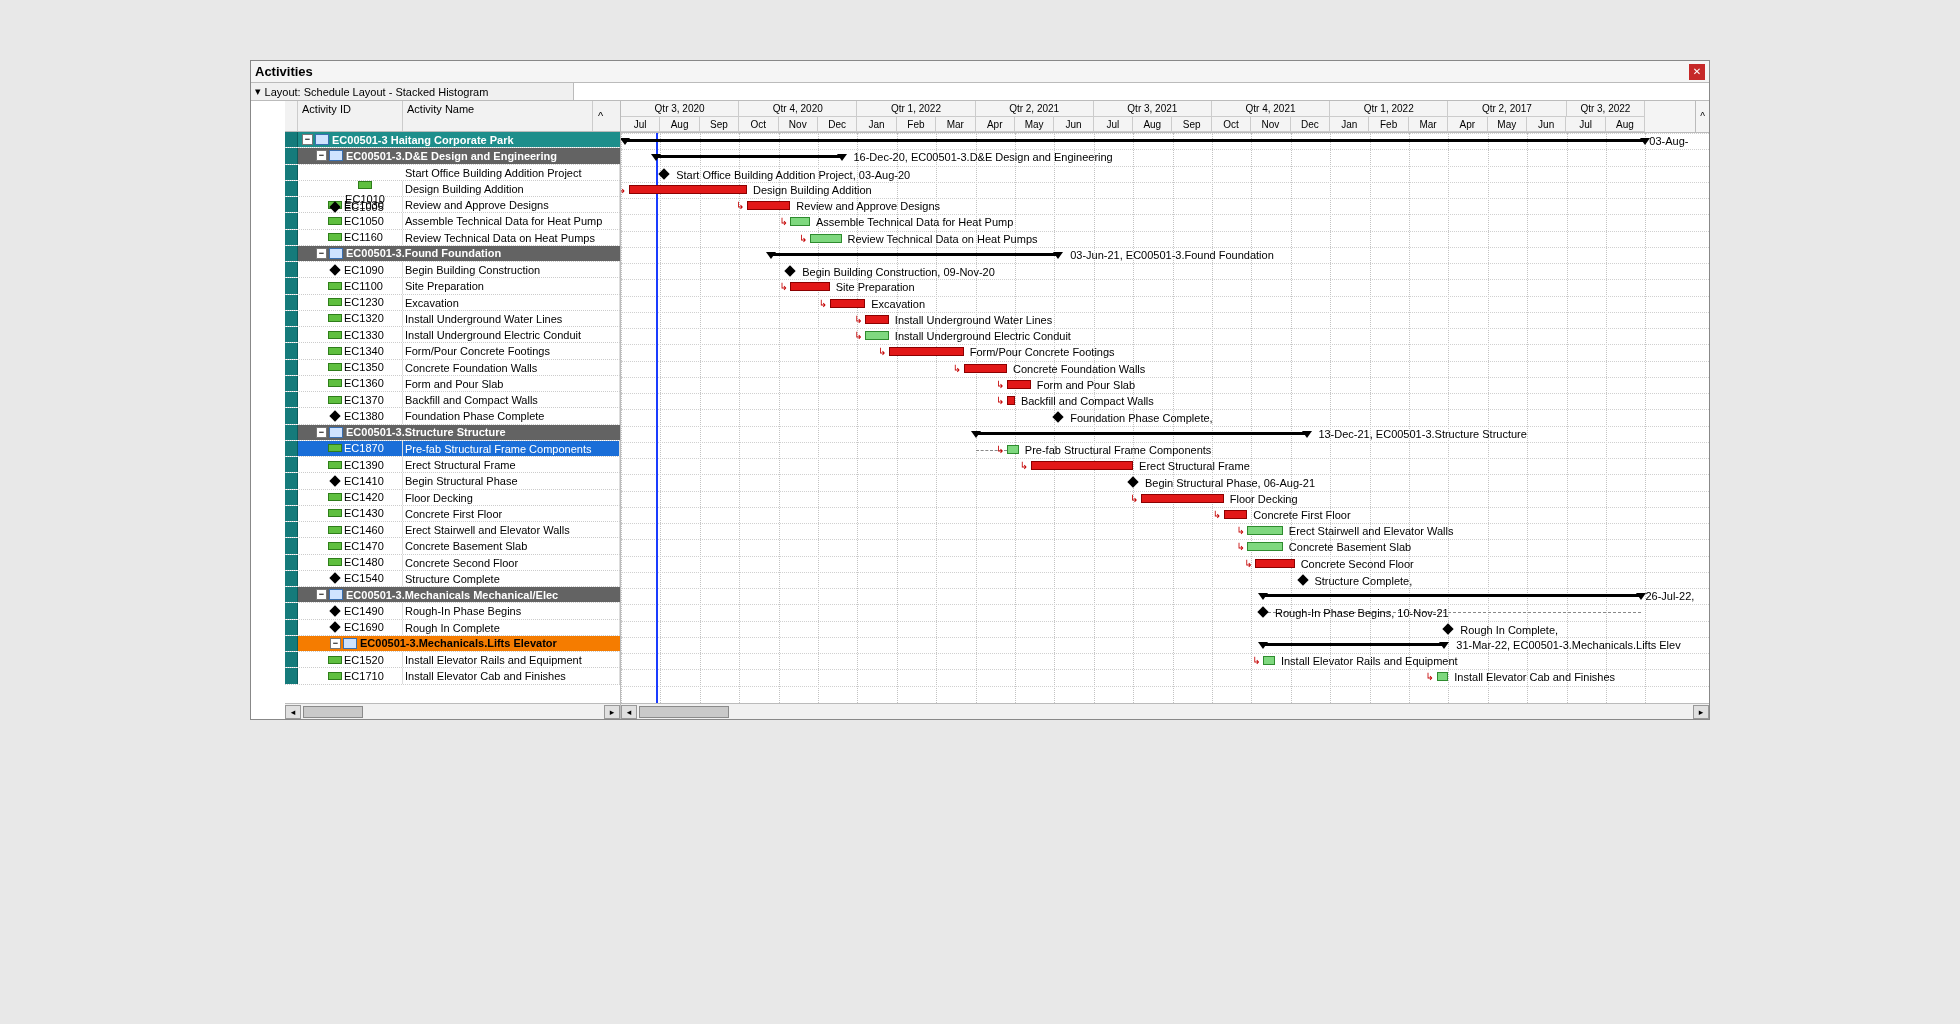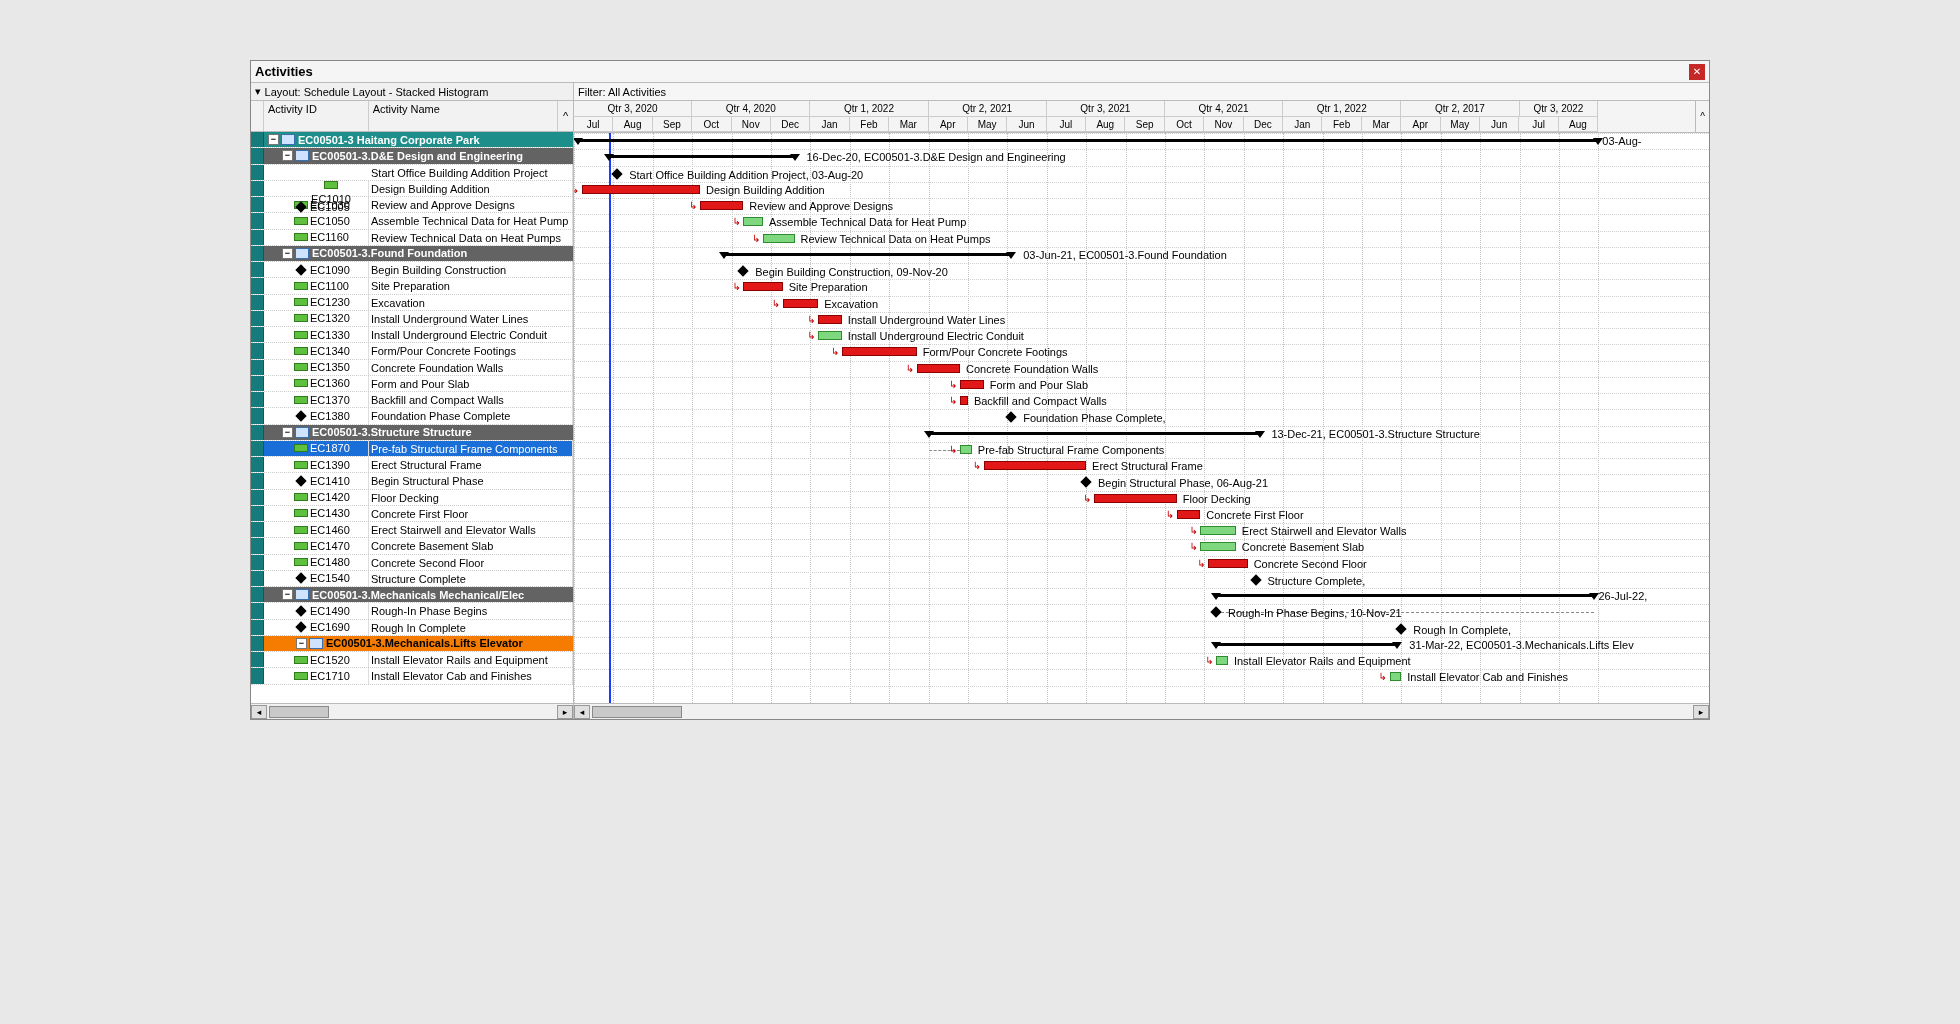--- a/index.html
+++ b/index.html
@@ -12,21 +12,21 @@
 .titlebar .close { width:16px; height:16px; background:#c62828; color:#fff; font-size:10px; display:flex; align-items:center; justify-content:center; cursor:pointer; }
 
 
 .toprow { display:flex; border-bottom:1px solid #bbb; height:18px; font-size:11px; }
 .toprow .left { width:323px; border-right:1px solid #bbb; display:flex; align-items:center; background:#f0f0f0; }
 .toprow .left .dropdown { flex:1; padding:1px 4px; display:flex; align-items:center; gap:4px; }
 .toprow .right { flex:1; padding:1px 4px; display:flex; align-items:center; background:#f6f6f6; }
 
 
 .body { display:flex; height:618px; }
-.leftpane { width:323px; border-right:1px solid #bbb; display:flex; flex-direction:column; overflow:hidden; }
+.leftpane { width:370px; border-right:1px solid #bbb; display:flex; flex-direction:column; overflow:hidden;padding-left:34px; }
 .rightpane { flex:1; display:flex; flex-direction:column; overflow:hidden; position:relative; }
 
 
 .lh { display:flex; border-bottom:1px solid #bbb; height:31px; font-size:11px; background:#f2f2f2; }
 .lh .c0 { width:13px; border-right:1px solid #ccc; }
 .lh .chead { border-right:1px solid #ccc; display:flex; align-items:flex-start; padding:2px 4px; }
 .lh .cid { width:105px; }
 .lh .cname { width:190px; }
 .lh .cend { width:15px; display:flex; align-items:center; justify-content:center; }
 
@@ -85,23 +85,20 @@
     <span class="title">Activities</span>
     <div class="close">✕</div>
   </div>
 
   <div class="toprow">
     <div class="left">
       <div class="dropdown">
         <span>▾</span>
         <span>Layout: Schedule Layout - Stacked Histogram</span>
       </div>
-    </div>
-    <div class="right">
-      <span>Filter: All Activities</span>
     </div>
   </div>
 
   <div class="body">
 
     <div class="leftpane">
       <div class="lh">
         <div class="c0"></div>
         <div class="chead cid">Activity ID</div>
         <div class="chead cname">Activity Name</div>

